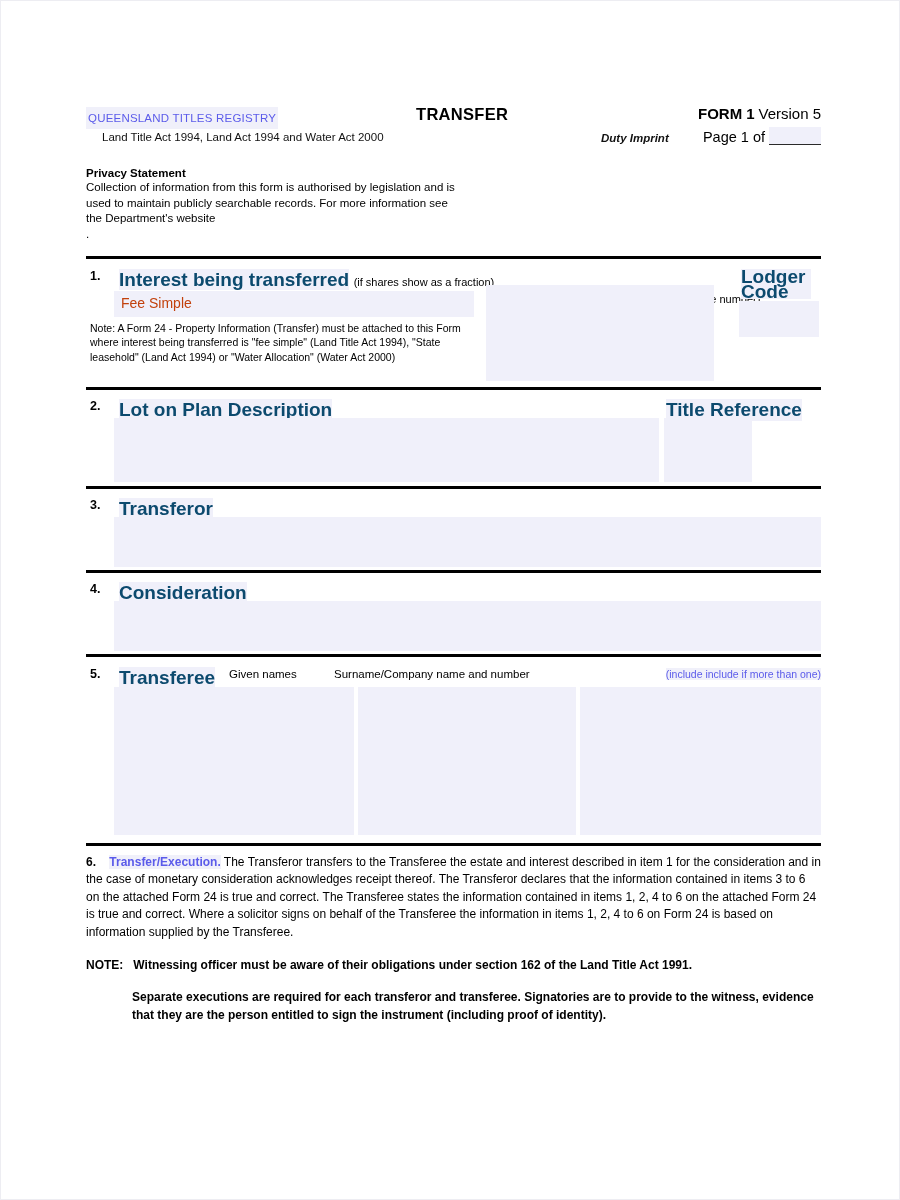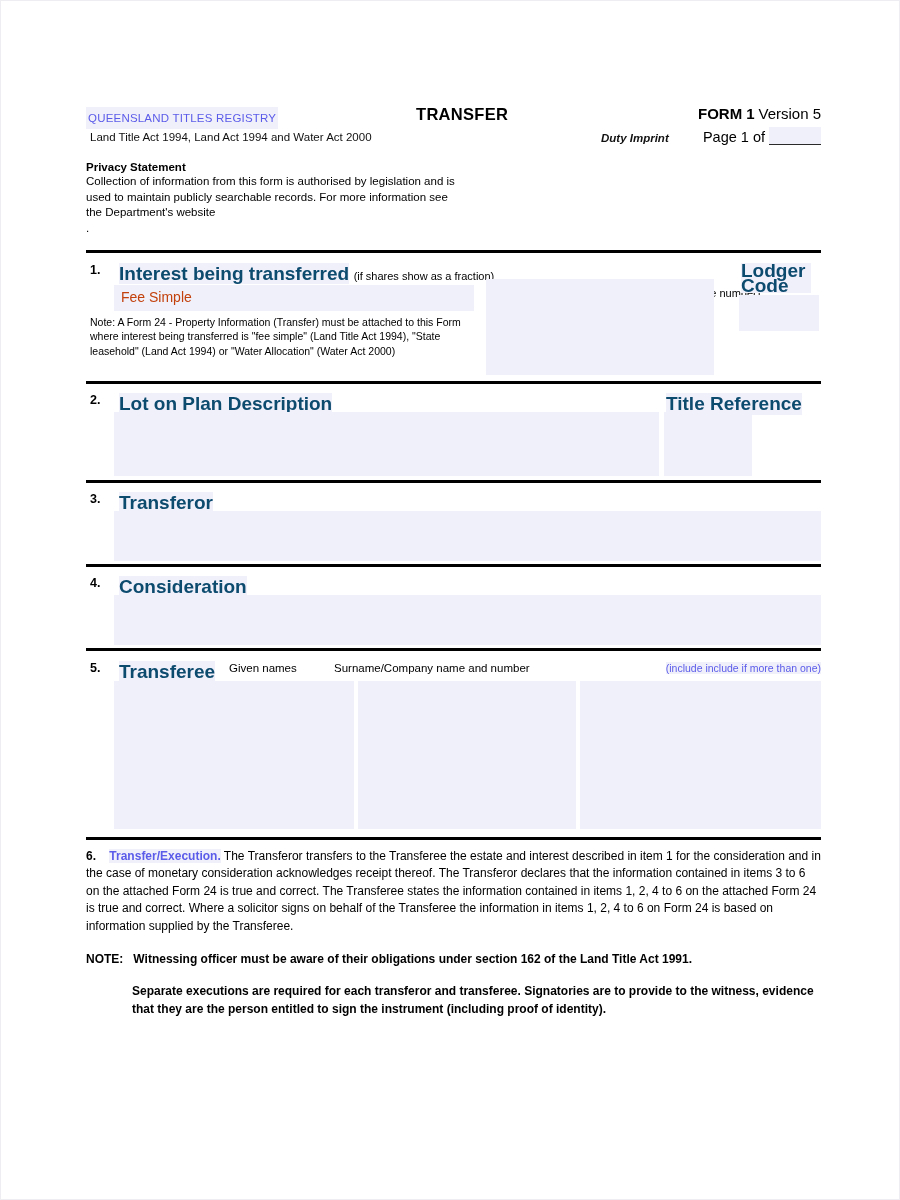--- a/index.html
+++ b/index.html
@@ -41,21 +41,21 @@
     position: absolute;
     left: 0; top: 6px;
     font-size: 11.5px;
     letter-spacing: .2px;
     color: #5b5bea;
     background: #f0f0fa;
     padding: 5px 2px;
   }
   .acts {
     position: absolute;
-    left: 4px; top: 30px;
+    left: 16px; top: 30px;
     font-size: 11.5px;
     color: #111;
   }
   .transfer-title {
     position: absolute;
     left: 330px; top: 4px;
     font-size: 16.5px;
     font-weight: bold;
     letter-spacing: .3px;
   }
@@ -131,21 +131,21 @@
     font-weight: bold;
   }
   .office-use {
     position: absolute;
     left: 172px; top: 26px;
     font-size: 26px;
     letter-spacing: .4px;
   }
 
   
-  .privacy { margin-top: 8px; }
+  .privacy { margin-top: 14px; }
   .privacy h4 {
     margin: 0;
     font-size: 11.5px;
     font-weight: bold;
   }
   .privacy p {
     margin: 1px 0 0 0;
     font-size: 11.5px;
     line-height: 15.5px;
     max-width: 370px;

